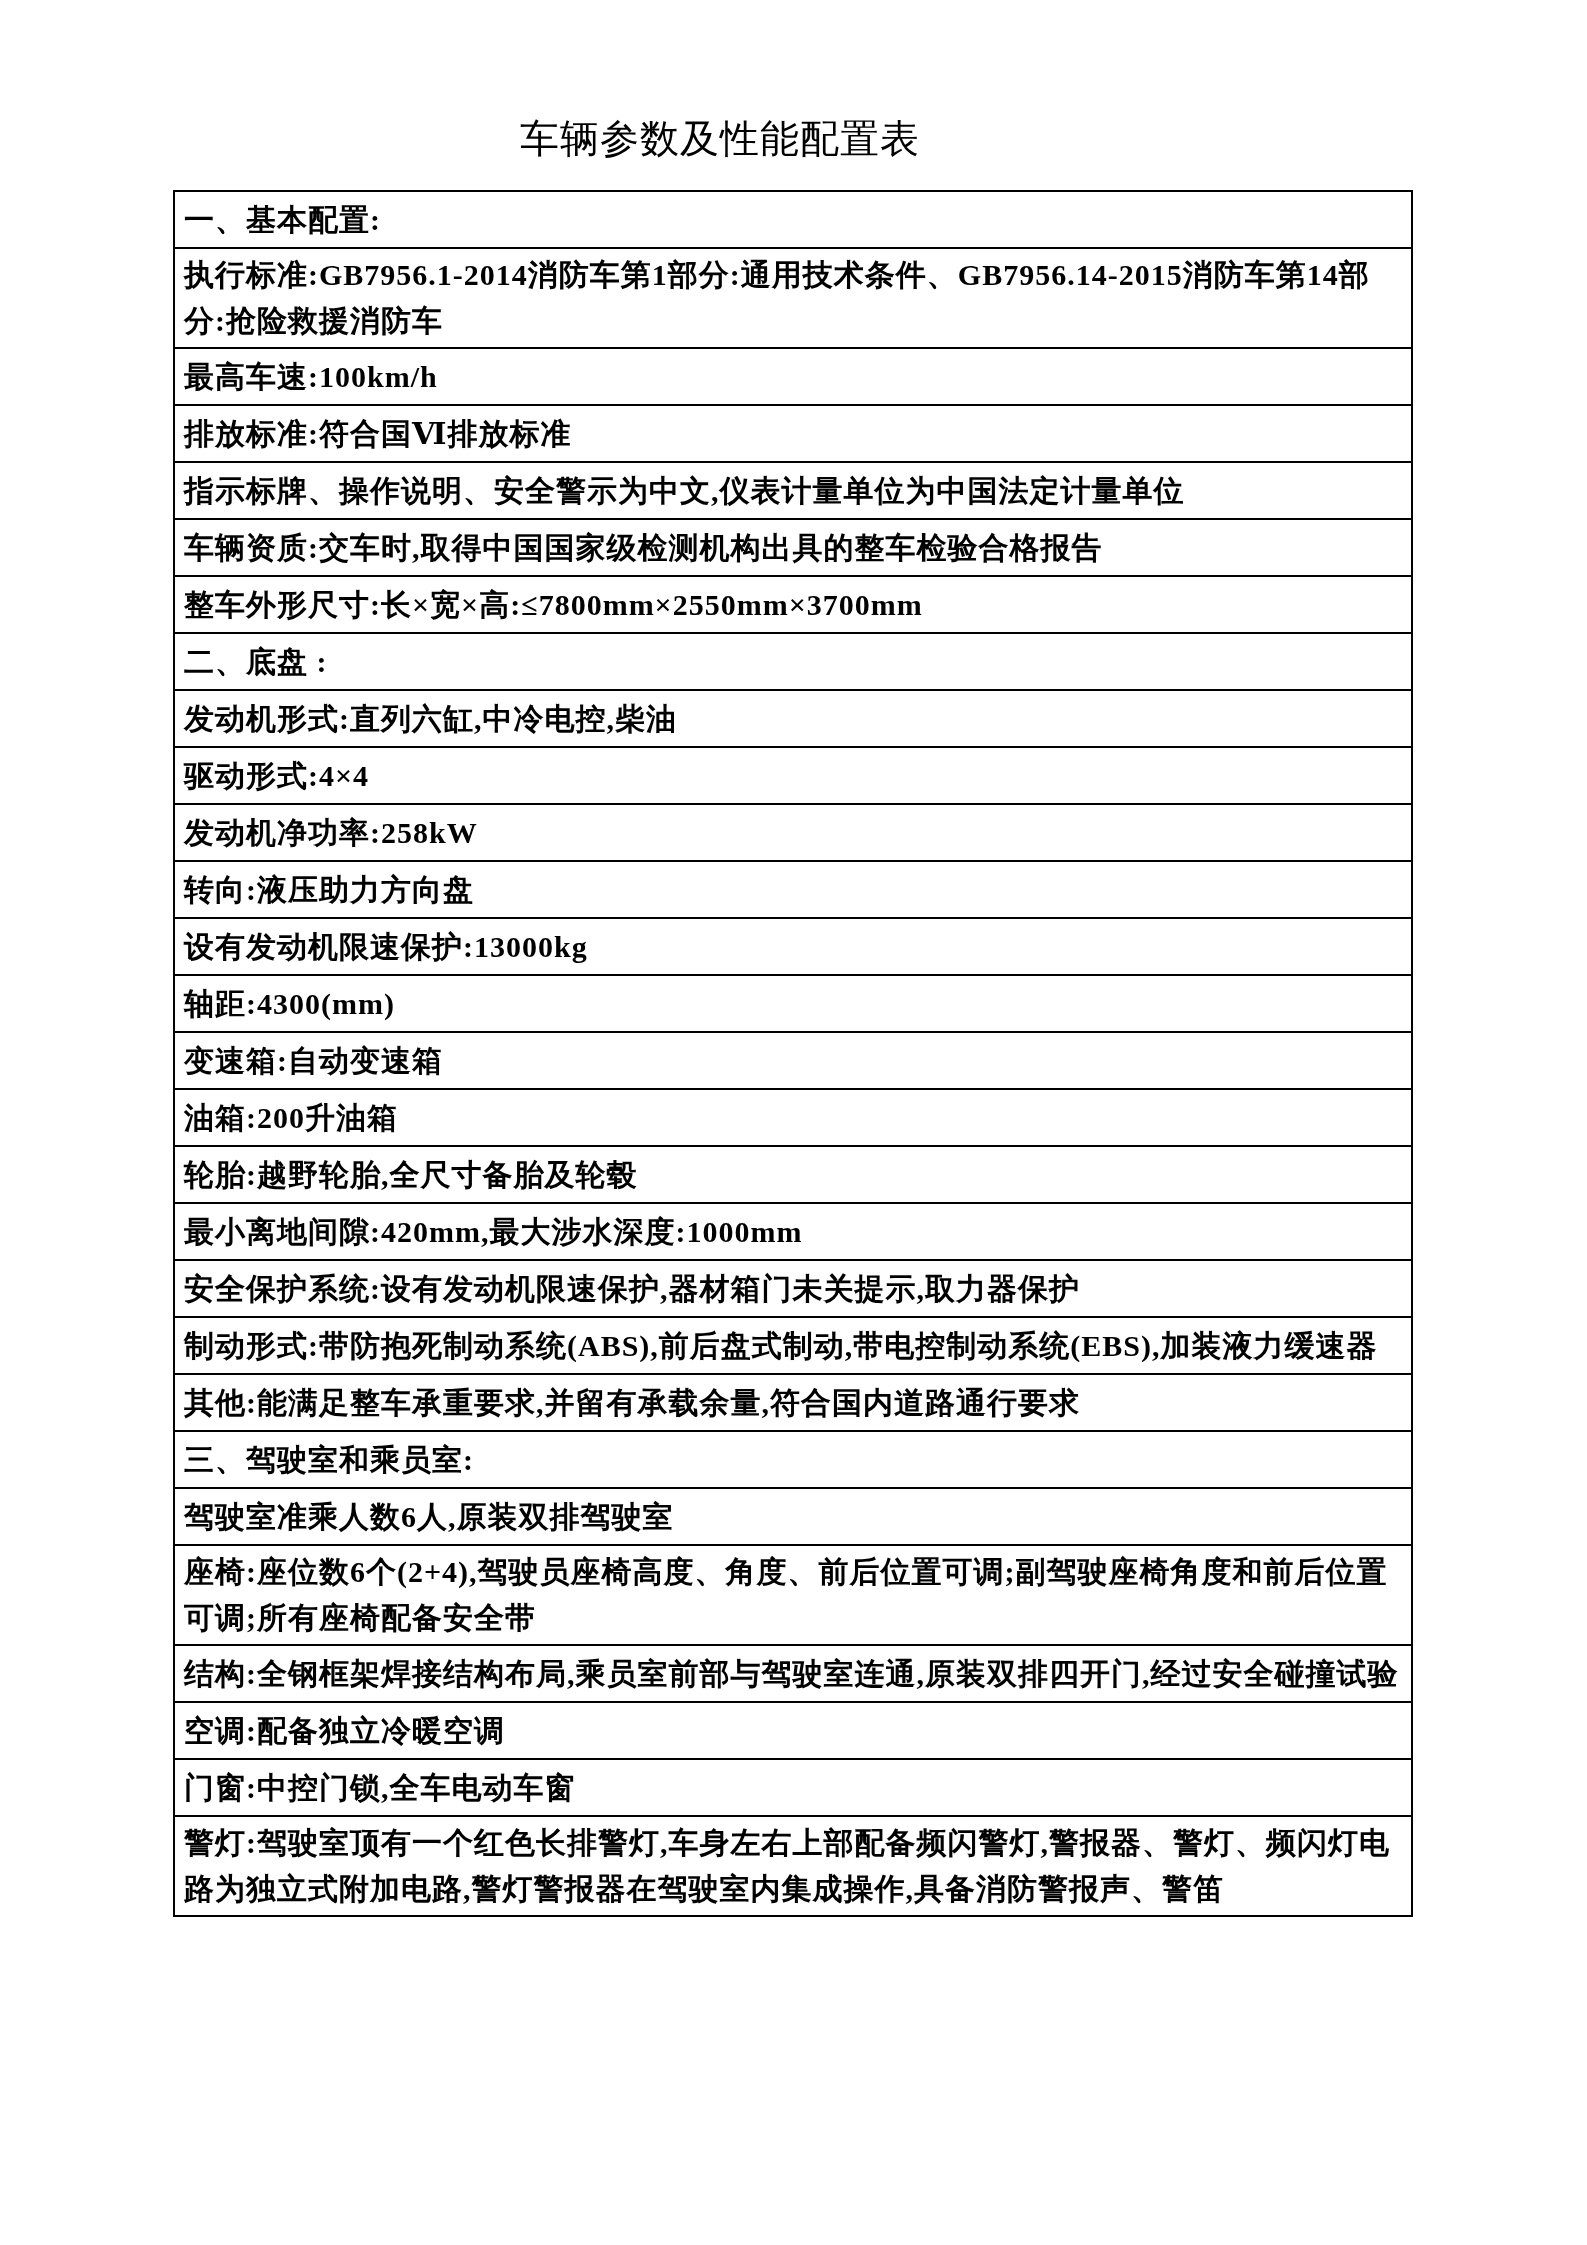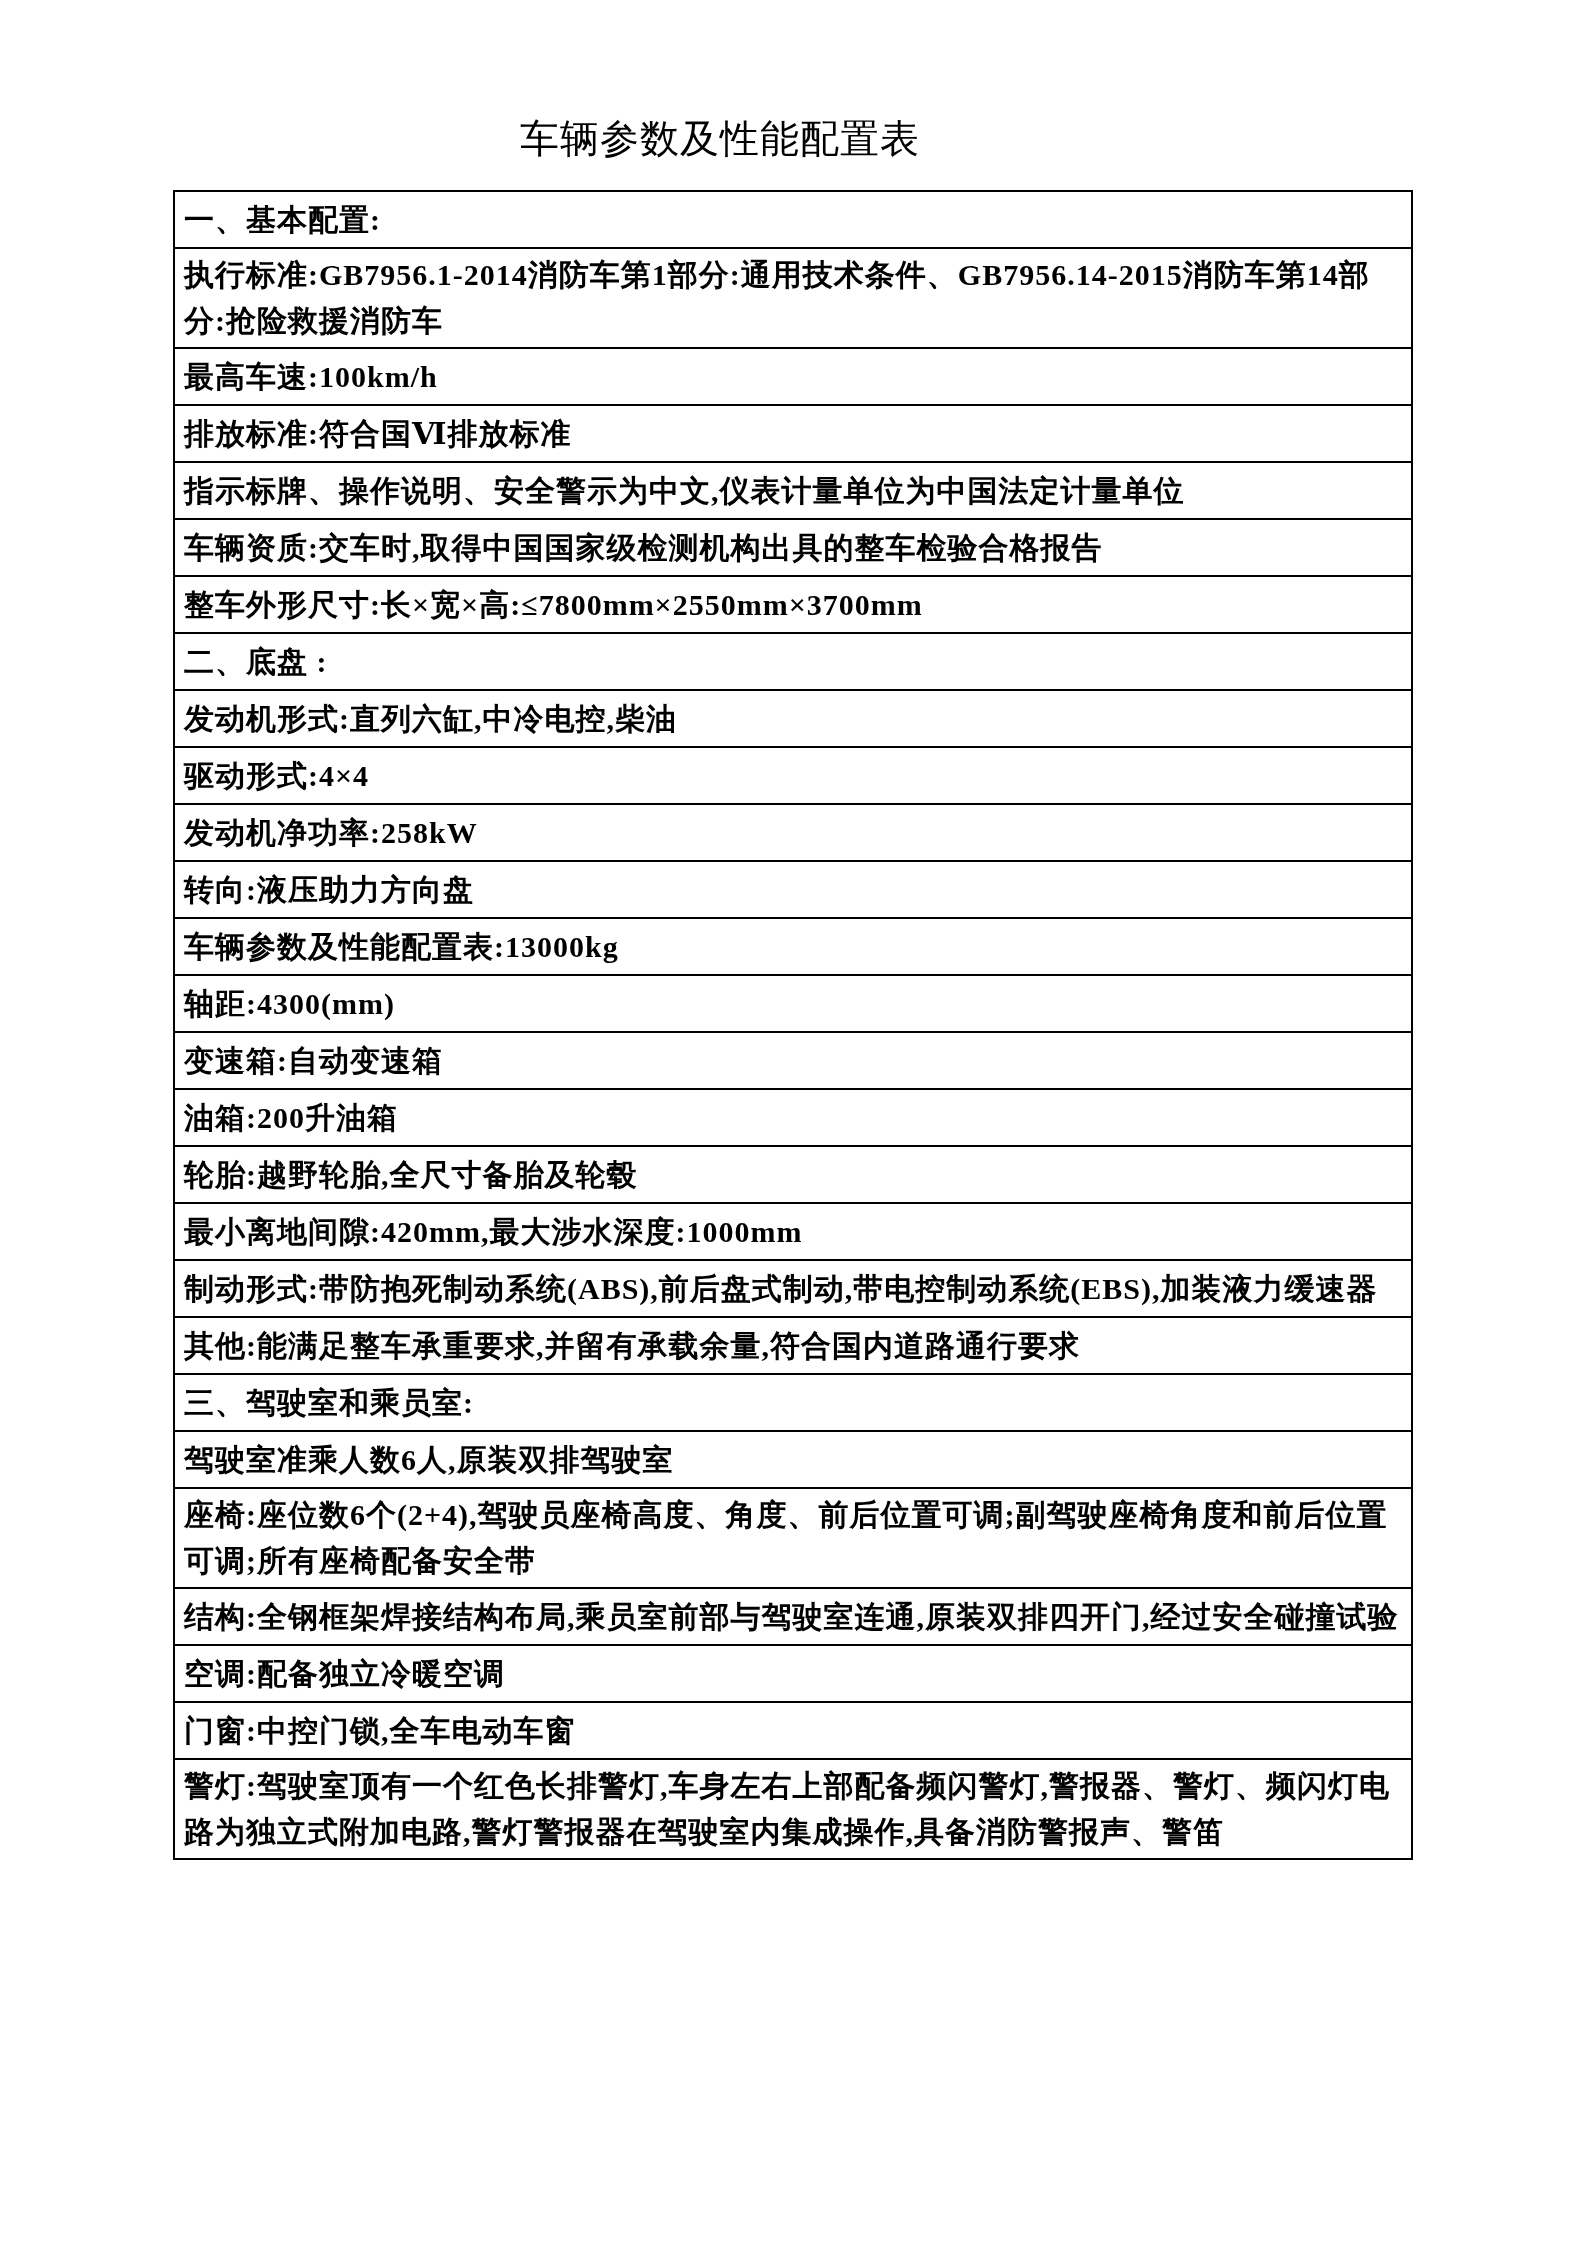--- a/index.html
+++ b/index.html
@@ -91,36 +91,39 @@
       <div class="spec-row">
         <span class="spec-text">驱动形式:4×4</span>
       </div>
       <div class="spec-row">
         <span class="spec-text">发动机净功率:258kW</span>
       </div>
       <div class="spec-row">
         <span class="spec-text">转向:液压助力方向盘</span>
       </div>
       <div class="spec-row">
-        <span class="spec-text">车辆参数及性能配置表:13000kg</span>
+        <span class="spec-text">设有发动机限速保护:13000kg</span>
       </div>
       <div class="spec-row">
         <span class="spec-text">轴距:4300(mm)</span>
       </div>
       <div class="spec-row">
         <span class="spec-text">变速箱:自动变速箱</span>
       </div>
       <div class="spec-row">
         <span class="spec-text">油箱:200升油箱</span>
       </div>
       <div class="spec-row">
         <span class="spec-text">轮胎:越野轮胎,全尺寸备胎及轮毂</span>
       </div>
       <div class="spec-row">
         <span class="spec-text">最小离地间隙:420mm,最大涉水深度:1000mm</span>
+      </div>
+      <div class="spec-row">
+        <span class="spec-text">安全保护系统:设有发动机限速保护,器材箱门未关提示,取力器保护</span>
       </div>
       <div class="spec-row">
         <span class="spec-text">制动形式:带防抱死制动系统(ABS),前后盘式制动,带电控制动系统(EBS),加装液力缓速器</span>
       </div>
       <div class="spec-row">
         <span class="spec-text">其他:能满足整车承重要求,并留有承载余量,符合国内道路通行要求</span>
       </div>
       <div class="spec-row">
         <span class="spec-text">三、驾驶室和乘员室:</span>
       </div>

